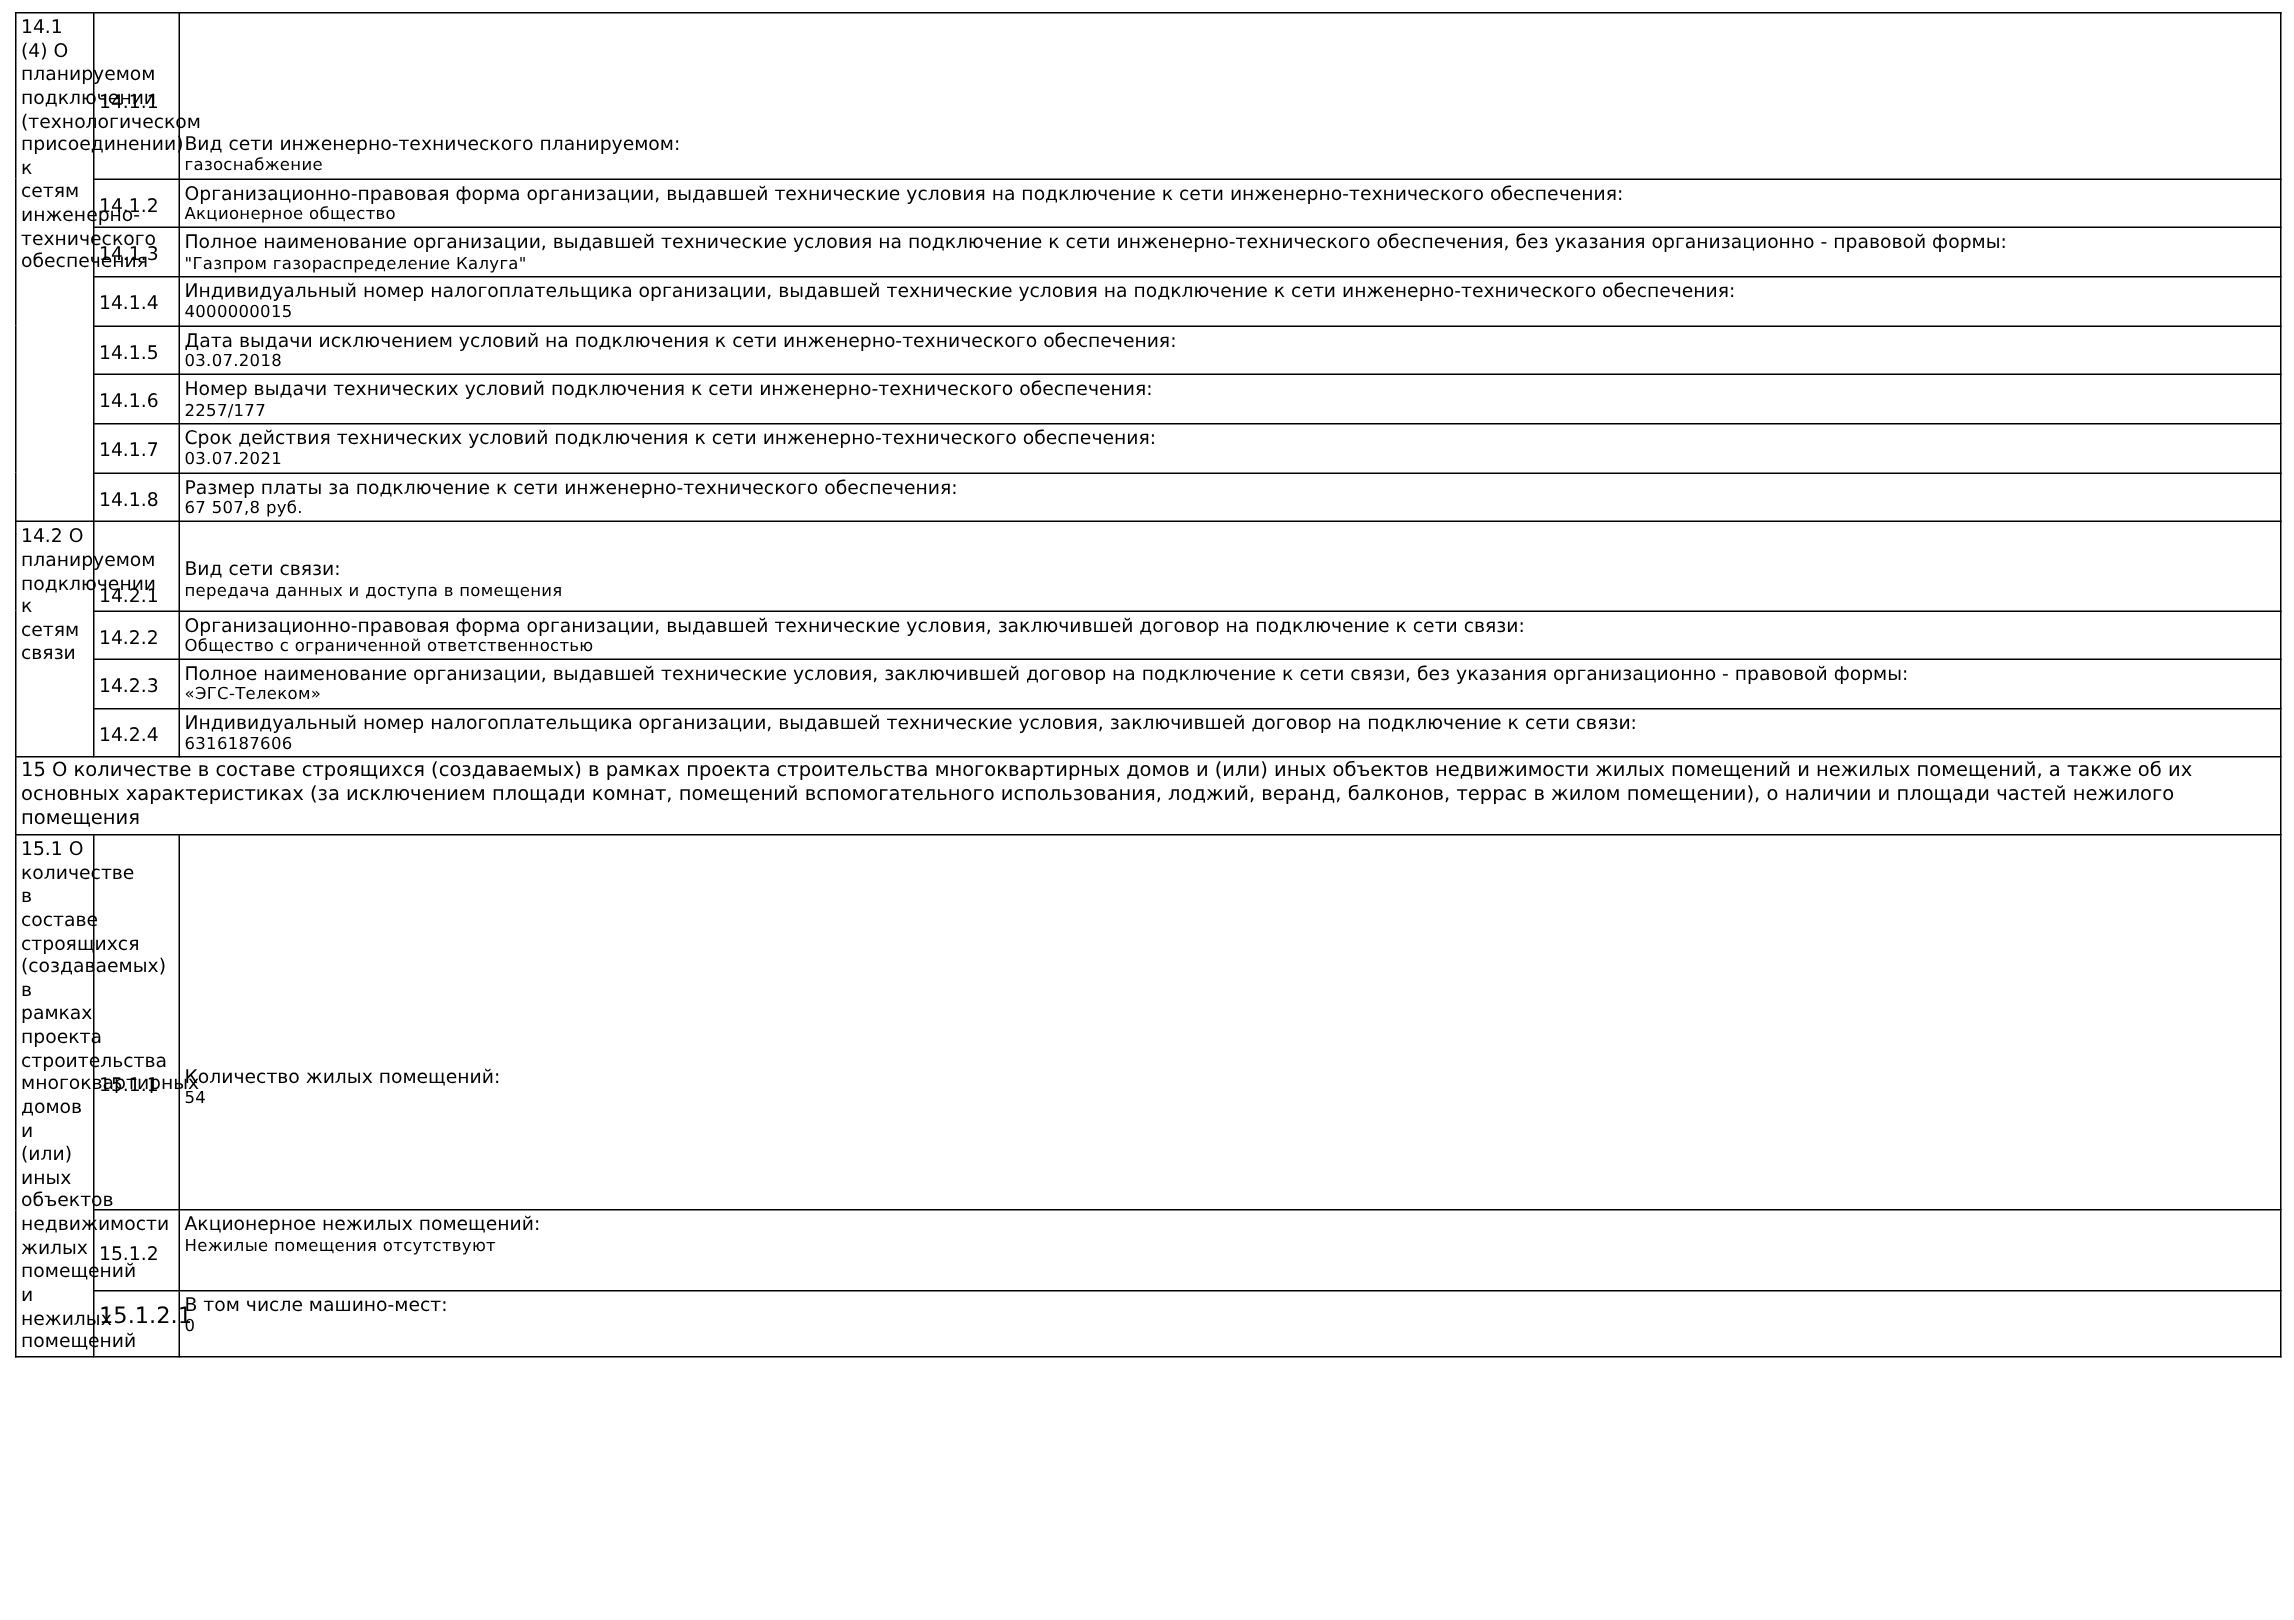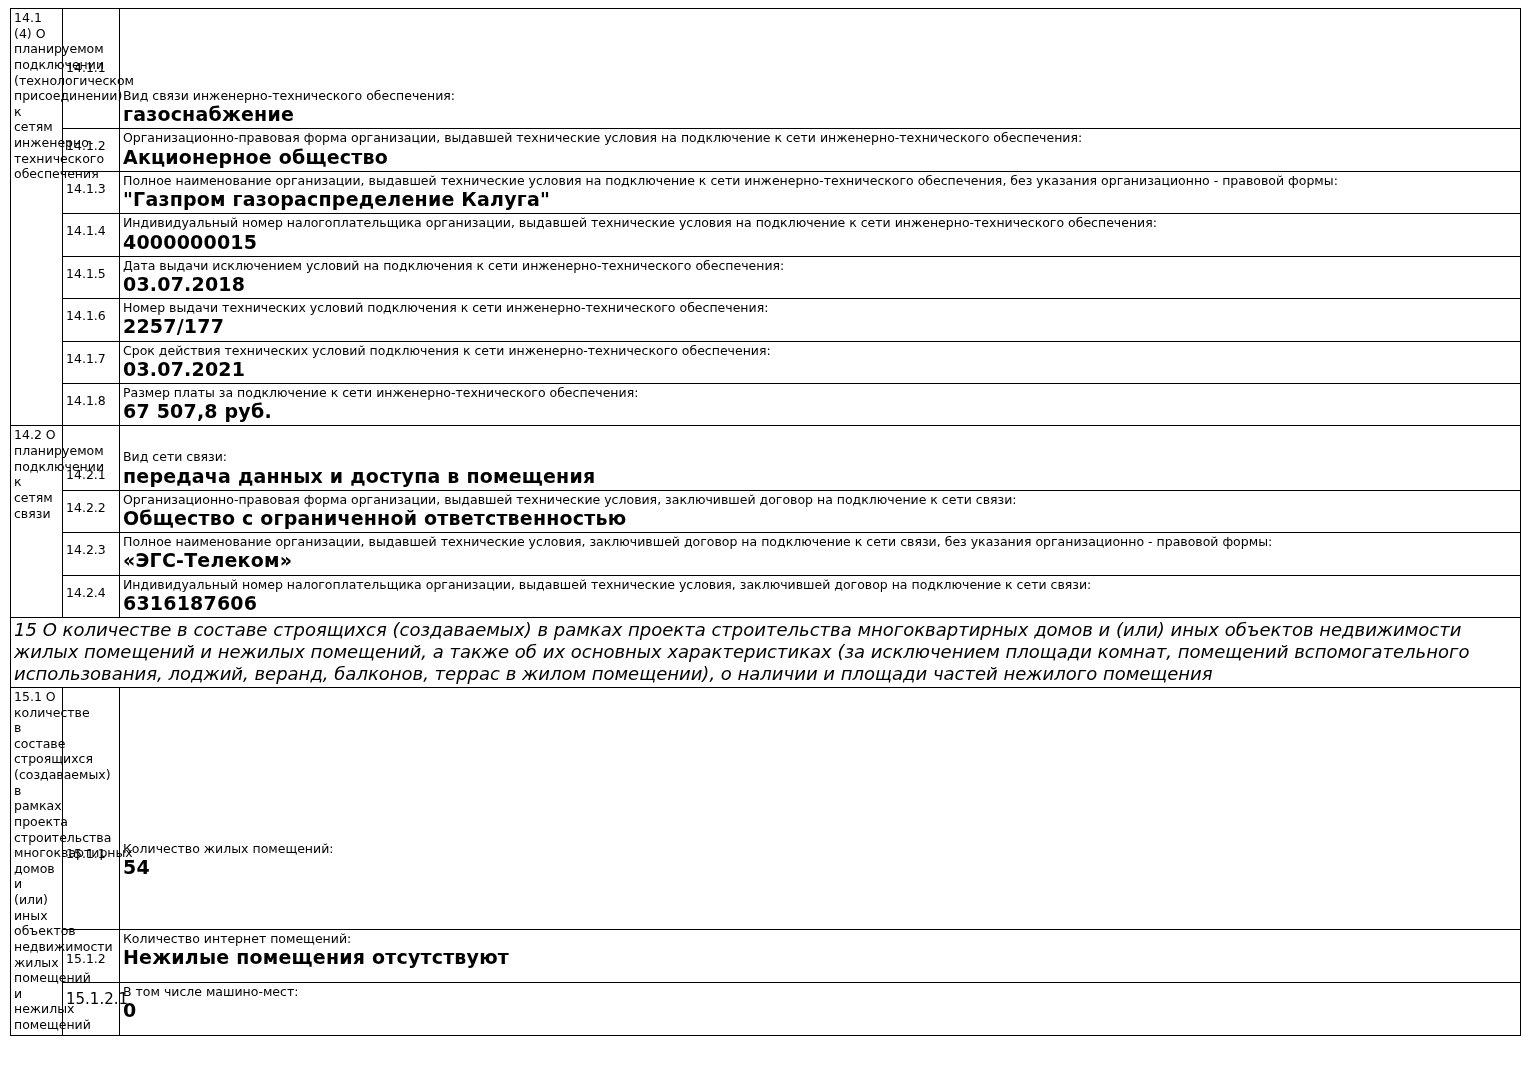--- a/index.html
+++ b/index.html
@@ -30,33 +30,32 @@
     line-height: 1.22;
   }
   td.c1 { width: 52px; }
   td.c2 { width: 57px; }
   td.c3 { width: auto; }
   .label {
     font-weight: normal;
     font-size: 12.5px;
   }
   .value {
-    font-weight: bold;
-    font-size: 19px;
+    font-weight: normal;
+    font-size: 11px;
     letter-spacing: 0.2px;
   }
   .sect-label {
     font-size: 12.5px;
     line-height: 1.2;
   }
   .wide-head {
-    font-size: 18px;
+    font-size: 13px;
     line-height: 1.25;
     padding: 2px 4px 3px 4px;
-    font-style: italic;
   }
   .tall-label {
     line-height: 1.25;
   }
 </style>
 </head>
 <body>
 
 <div class="page">
   <table class="doc">
@@ -69,21 +68,21 @@
 
       <tr>
         <td class="c1" rowspan="8">
           <div class="sect-label tall-label">14.1 (4) О планируемом подключении (технологическом присоединении) к сетям инженерно-технического обеспечения</div>
         </td>
         <td class="c2">
           <div style="padding-top:50px">14.1.1</div>
         </td>
         <td class="c3">
           <div style="padding-top:78px">
-            <div class="label">Вид связи инженерно-технического обеспечения:</div>
+            <div class="label">Вид сети инженерно-технического планируемом:</div>
             <div class="value">газоснабжение</div>
           </div>
         </td>
       </tr>
 
       <tr>
         <td class="c2">
           <div style="padding-top:8px">14.1.2</div>
         </td>
         <td class="c3">
@@ -214,21 +213,21 @@
             <div class="value">54</div>
           </div>
         </td>
       </tr>
 
       <tr>
         <td class="c2">
           <div style="padding-top:20px">15.1.2</div>
         </td>
         <td class="c3">
-          <div class="label">Количество интернет помещений:</div>
+          <div class="label">Акционерное нежилых помещений:</div>
           <div class="value">Нежилые помещения отсутствуют</div>
         </td>
       </tr>
 
       <tr>
         <td class="c2">
           <div style="padding-top:6px;font-size:15px">15.1.2.1</div>
         </td>
         <td class="c3">
           <div class="label">В том числе машино-мест:</div>

